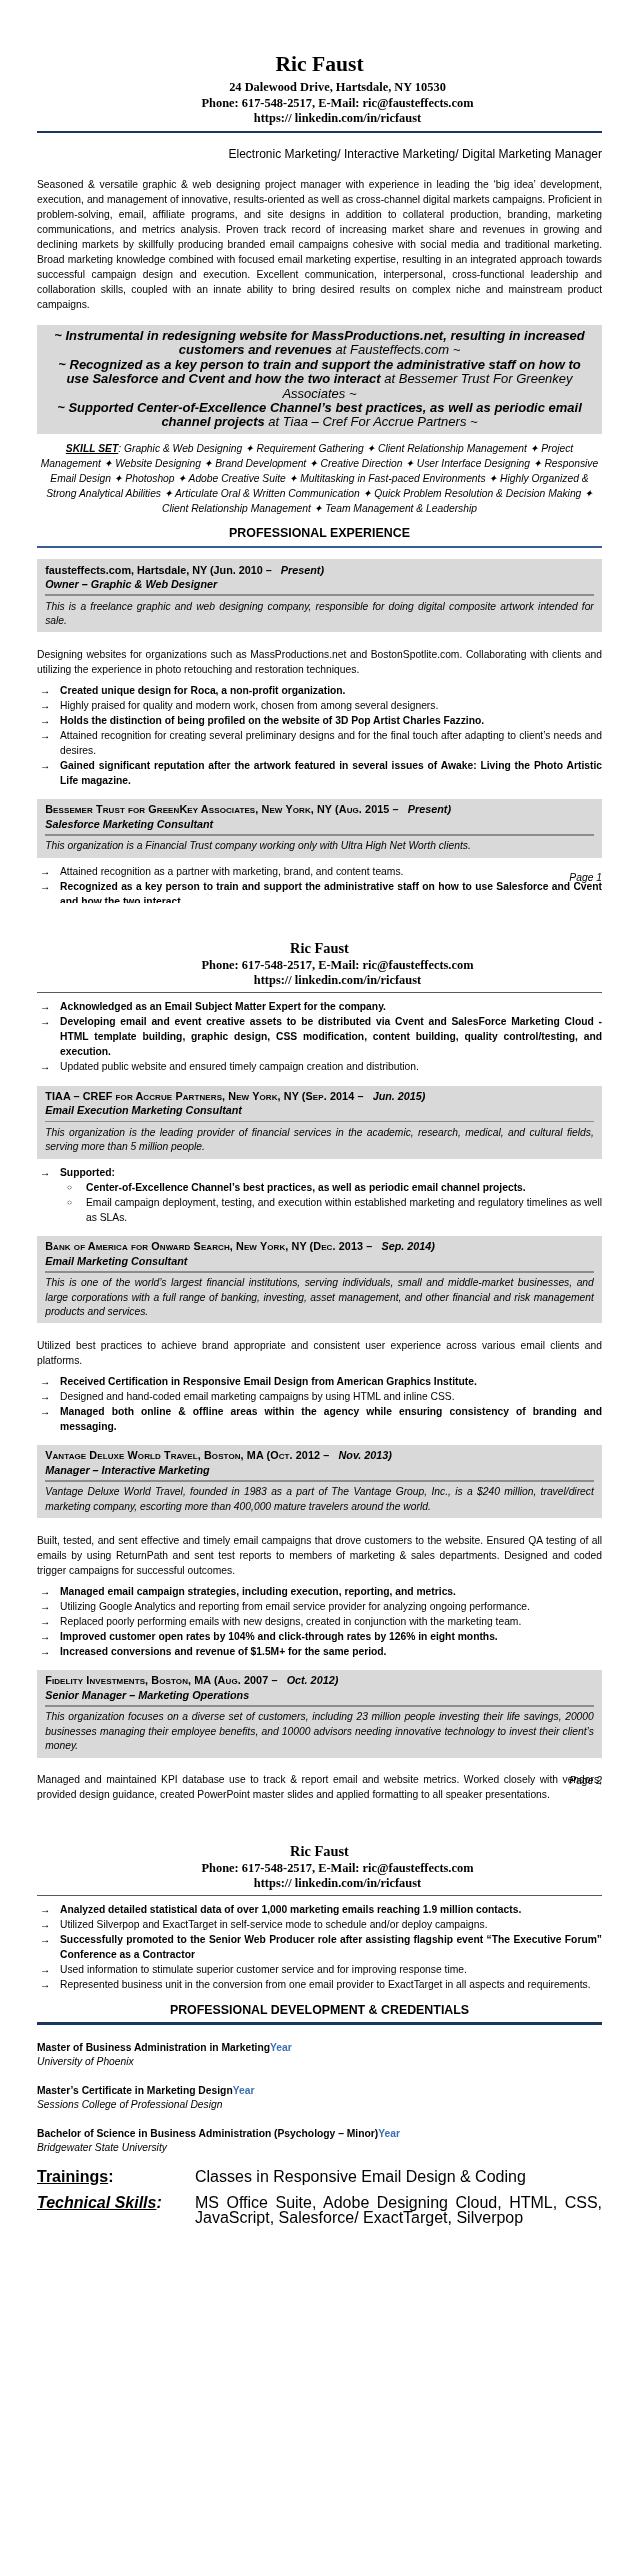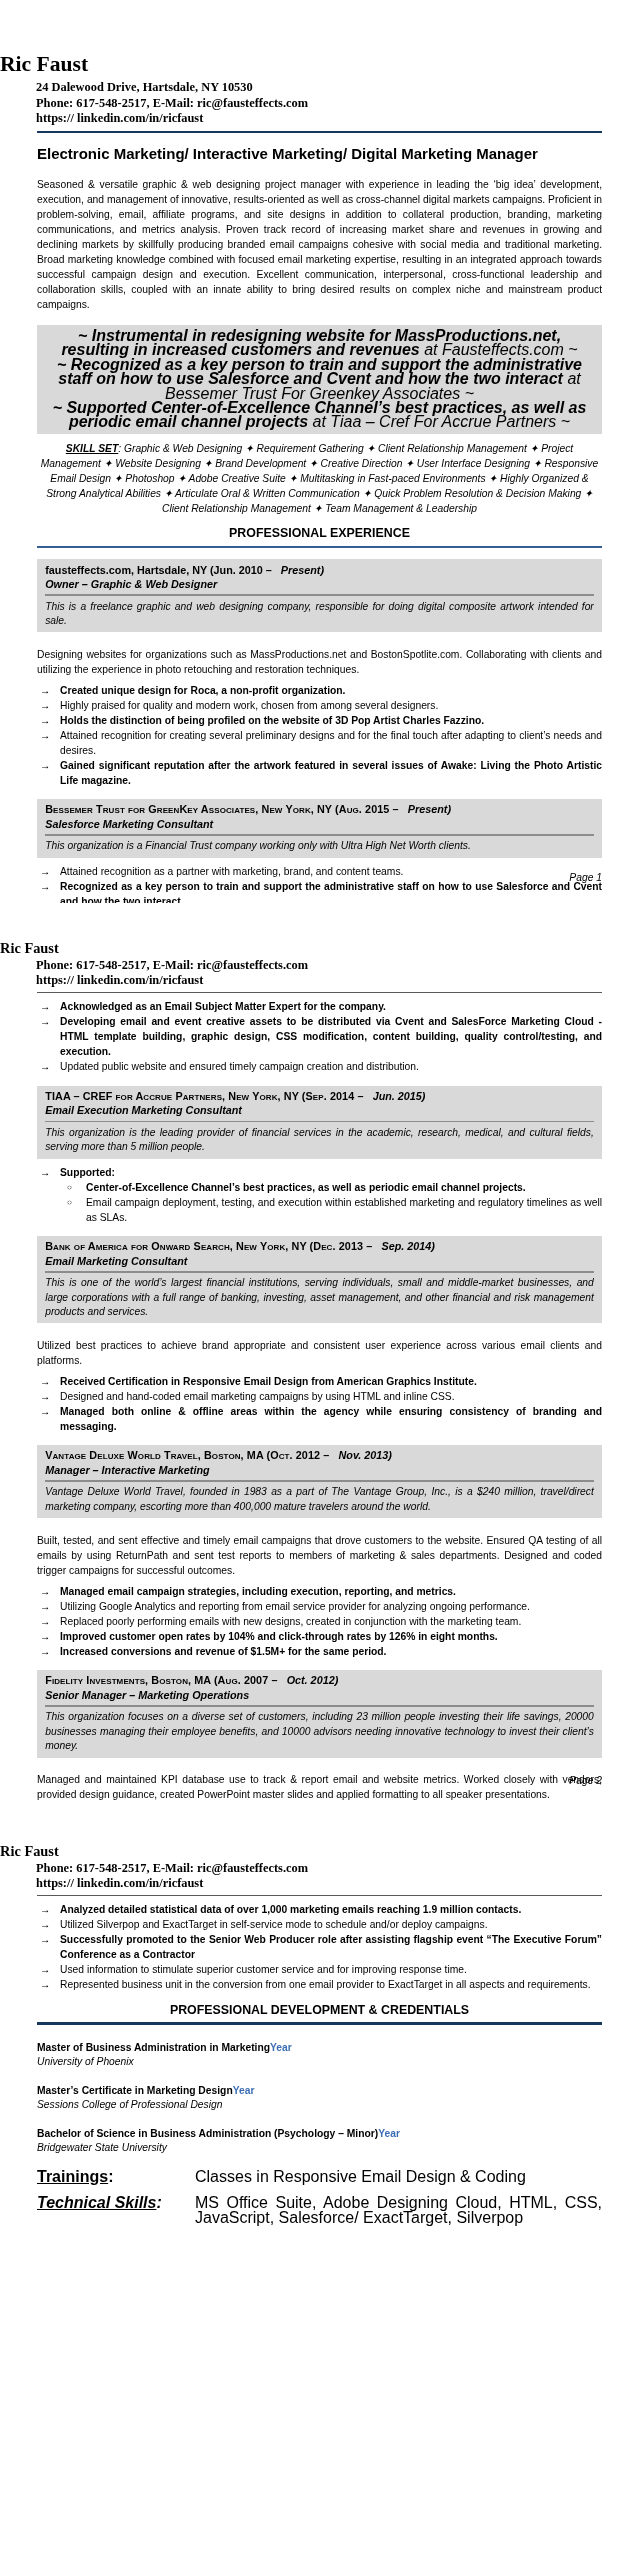--- a/index.html
+++ b/index.html
@@ -1,35 +1,35 @@
 <!DOCTYPE html>
 <html style="font-size:8.2px"><head>
 <meta charset="utf-8">
 <style>
   html,body { margin:0; padding:0; background:#ffffff; }
   body { width:639px; font-family:"Liberation Sans",sans-serif; color:#000; }
   .page { position:relative; width:639px; height:903px; overflow:hidden; background:#fff; }
   .content { padding:0 37px; }
 
   
-  .hdr { text-align:left; font-family:"Liberation Serif",serif; font-weight:bold; }
+  .hdr { text-align:center; font-family:"Liberation Serif",serif; font-weight:bold; }
   .hdr-p1 { padding-top:52px; }
   .hdr-p23 { padding-top:36px; }
   .hdr-name-lg { font-size:21.6px; line-height:25px; margin-bottom:3.1px; }
   .hdr-name-sm { font-size:14.4px; line-height:18.5px; }
   .hdr-line { font-size:12.4px; line-height:15.5px;padding-left:36px; }
   .rule-navy { height:2.6px; background:#17375D; margin:4.1px 37px 0; }
   .rule-gray { height:1.5px; background:#595959; margin:3.1px 37px 0; }
   .rule-navy-in { height:2.6px; background:#17375D; margin-top:4.1px; }
   .rule-steel { height:2.1px; background:#365F91; margin-top:4.1px; }
 
-  .doc-title { text-align:left; font-weight:bold; font-size:15px; line-height:16.5px; margin-top:12.4px; }
+  .doc-title { text-align:right; font-weight:normal; font-size:12px; line-height:16.5px; margin-top:12.4px; }
   .para { font-size:10.3px; line-height:15px; text-align:justify; margin:14.4px 0 0 0; }
 
-  .hl-box { background:#D9D9D9; padding:4.1px 10.3px; margin-top:13.4px; font-size:16px; line-height:14.4px;
+  .hl-box { background:#D9D9D9; padding:4.1px 10.3px; margin-top:13.4px; font-size:13px; line-height:14.4px;
             font-style:italic; text-align:center; }
   .hl-item b { font-weight:bold; }
 
   .skills { margin:7.2px 0 0 0; font-size:10.3px; line-height:15px; font-style:italic; text-align:center; }
   .skills .lbl { font-weight:bold; text-decoration:underline; }
 
   .section-head { text-align:center; font-weight:bold; font-size:12.4px; line-height:16.5px; margin-top:9.3px; }
 
   .job-box { background:#D9D9D9; padding:3.1px 8.2px 4.1px; margin-top:11.3px; }
   .job-heading { font-size:10.8px; line-height:14.4px; font-weight:bold; }

